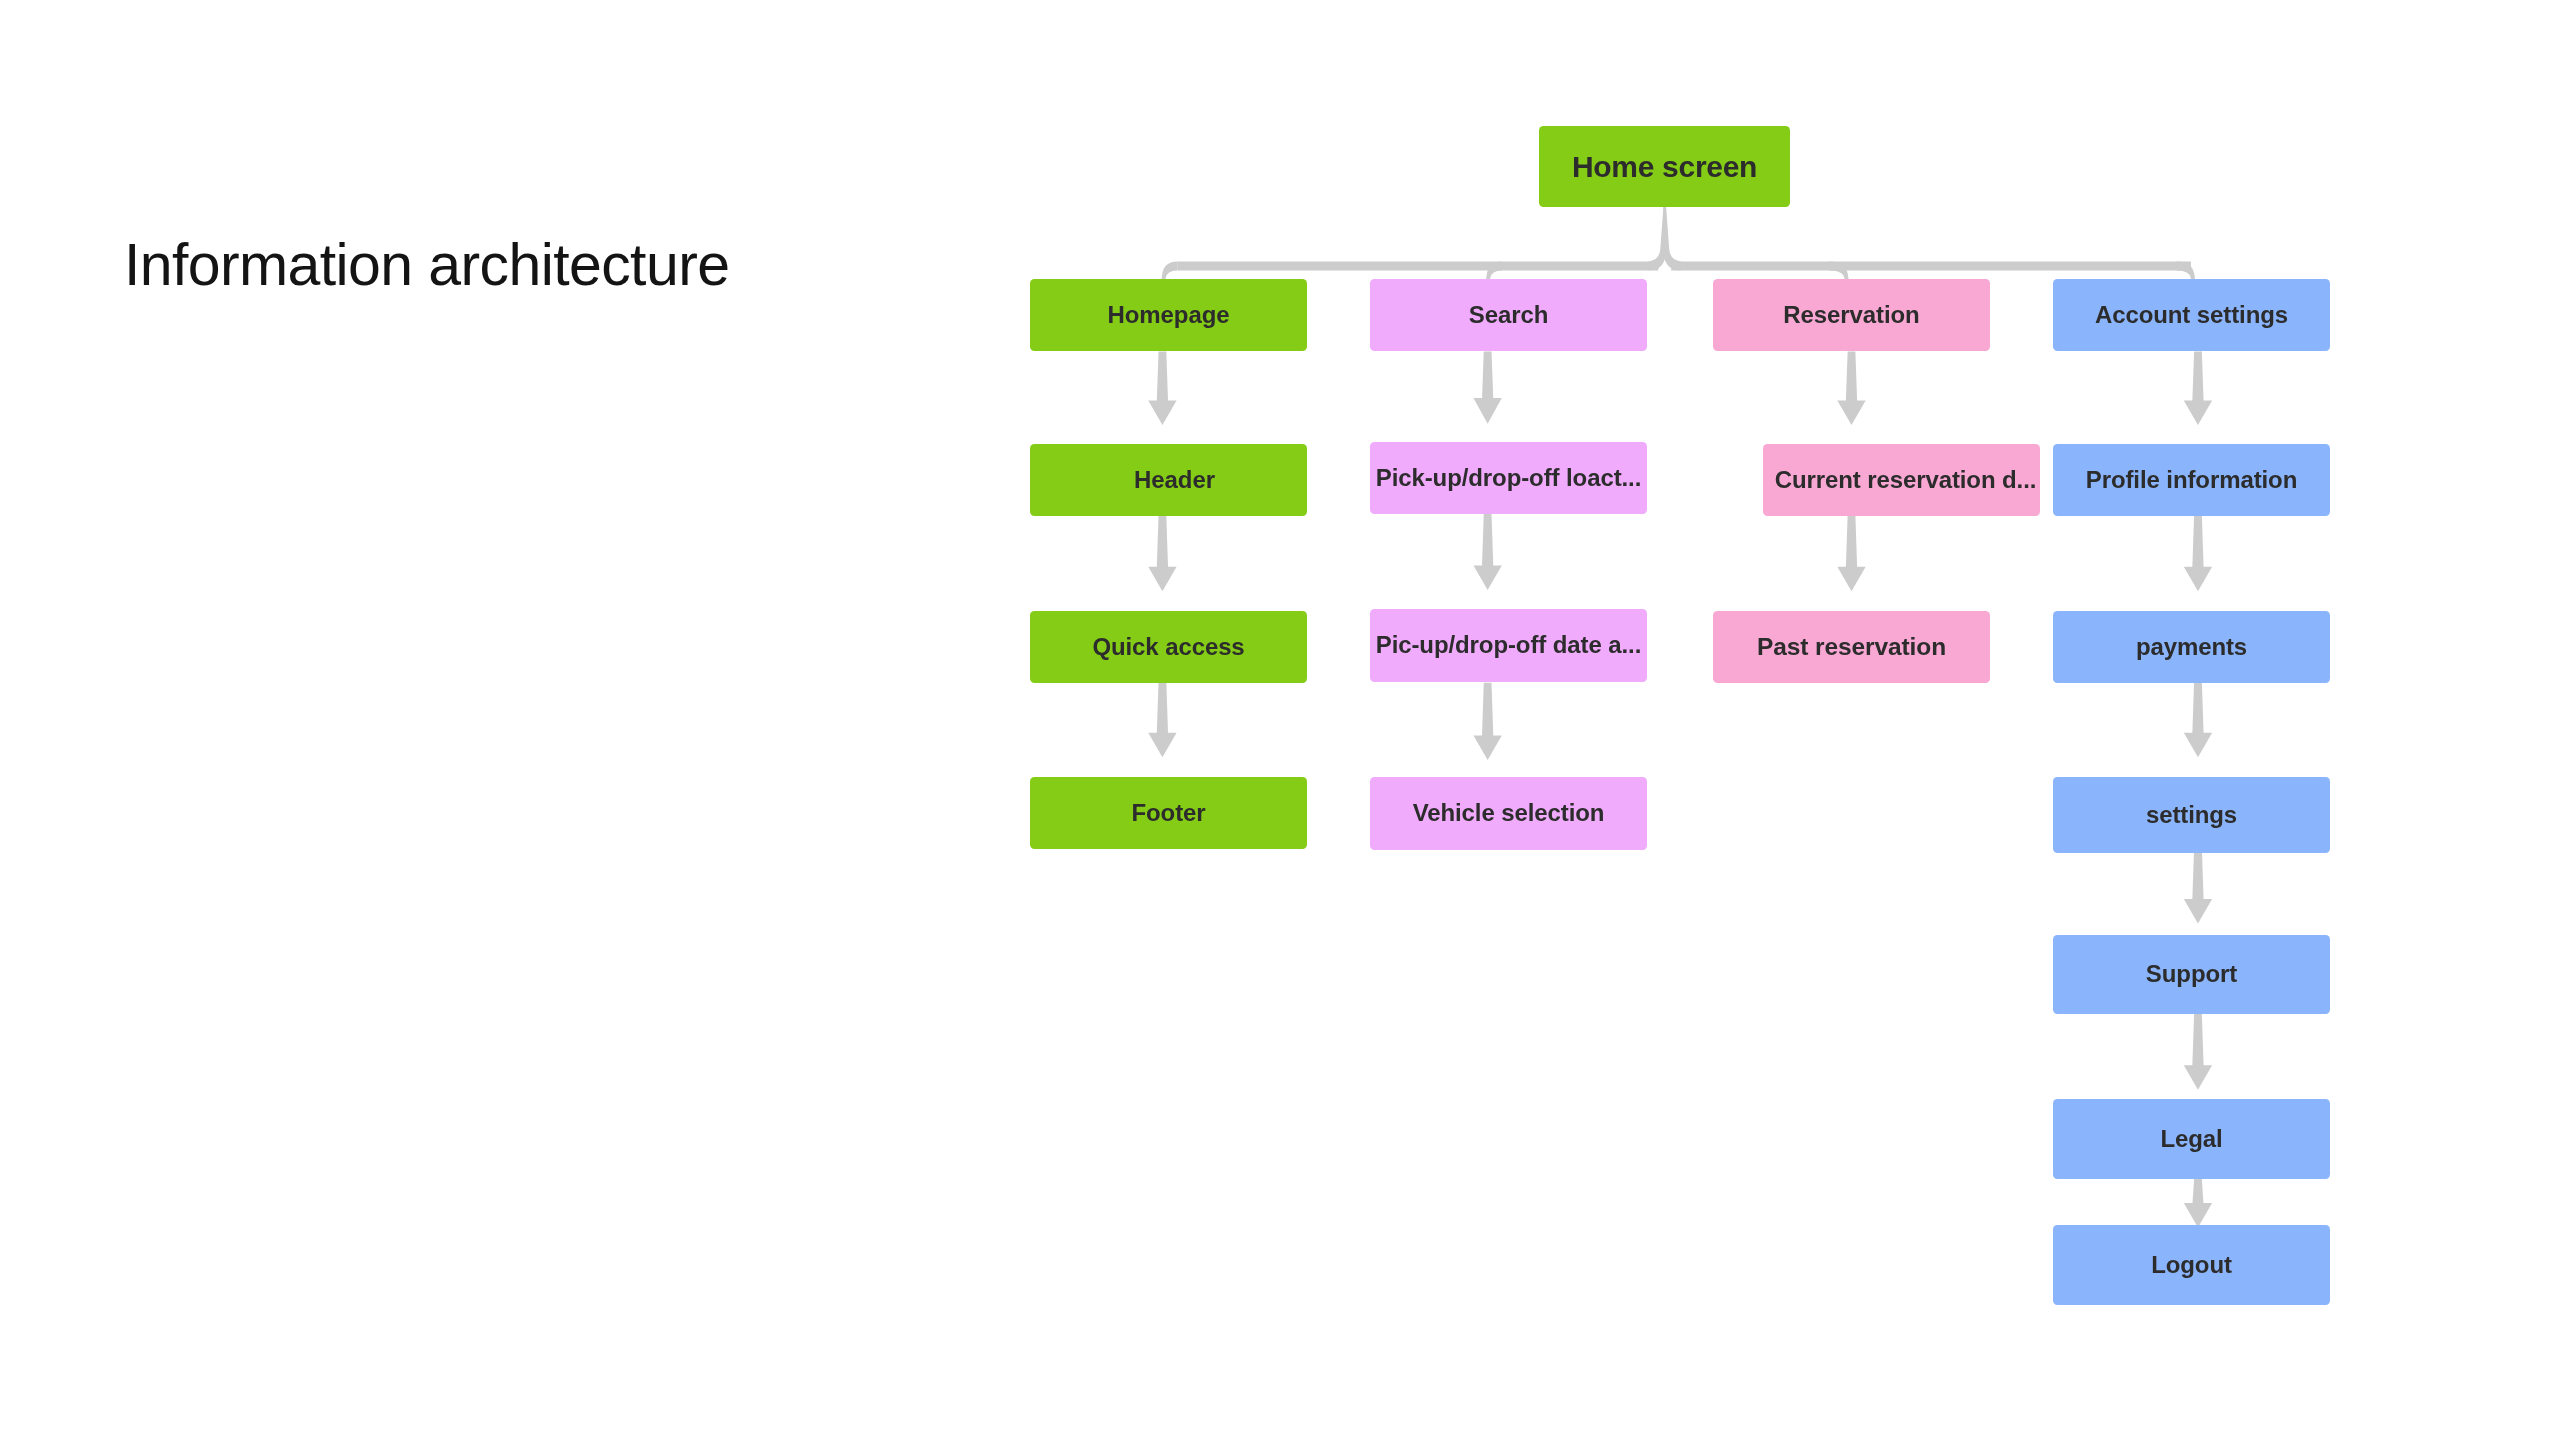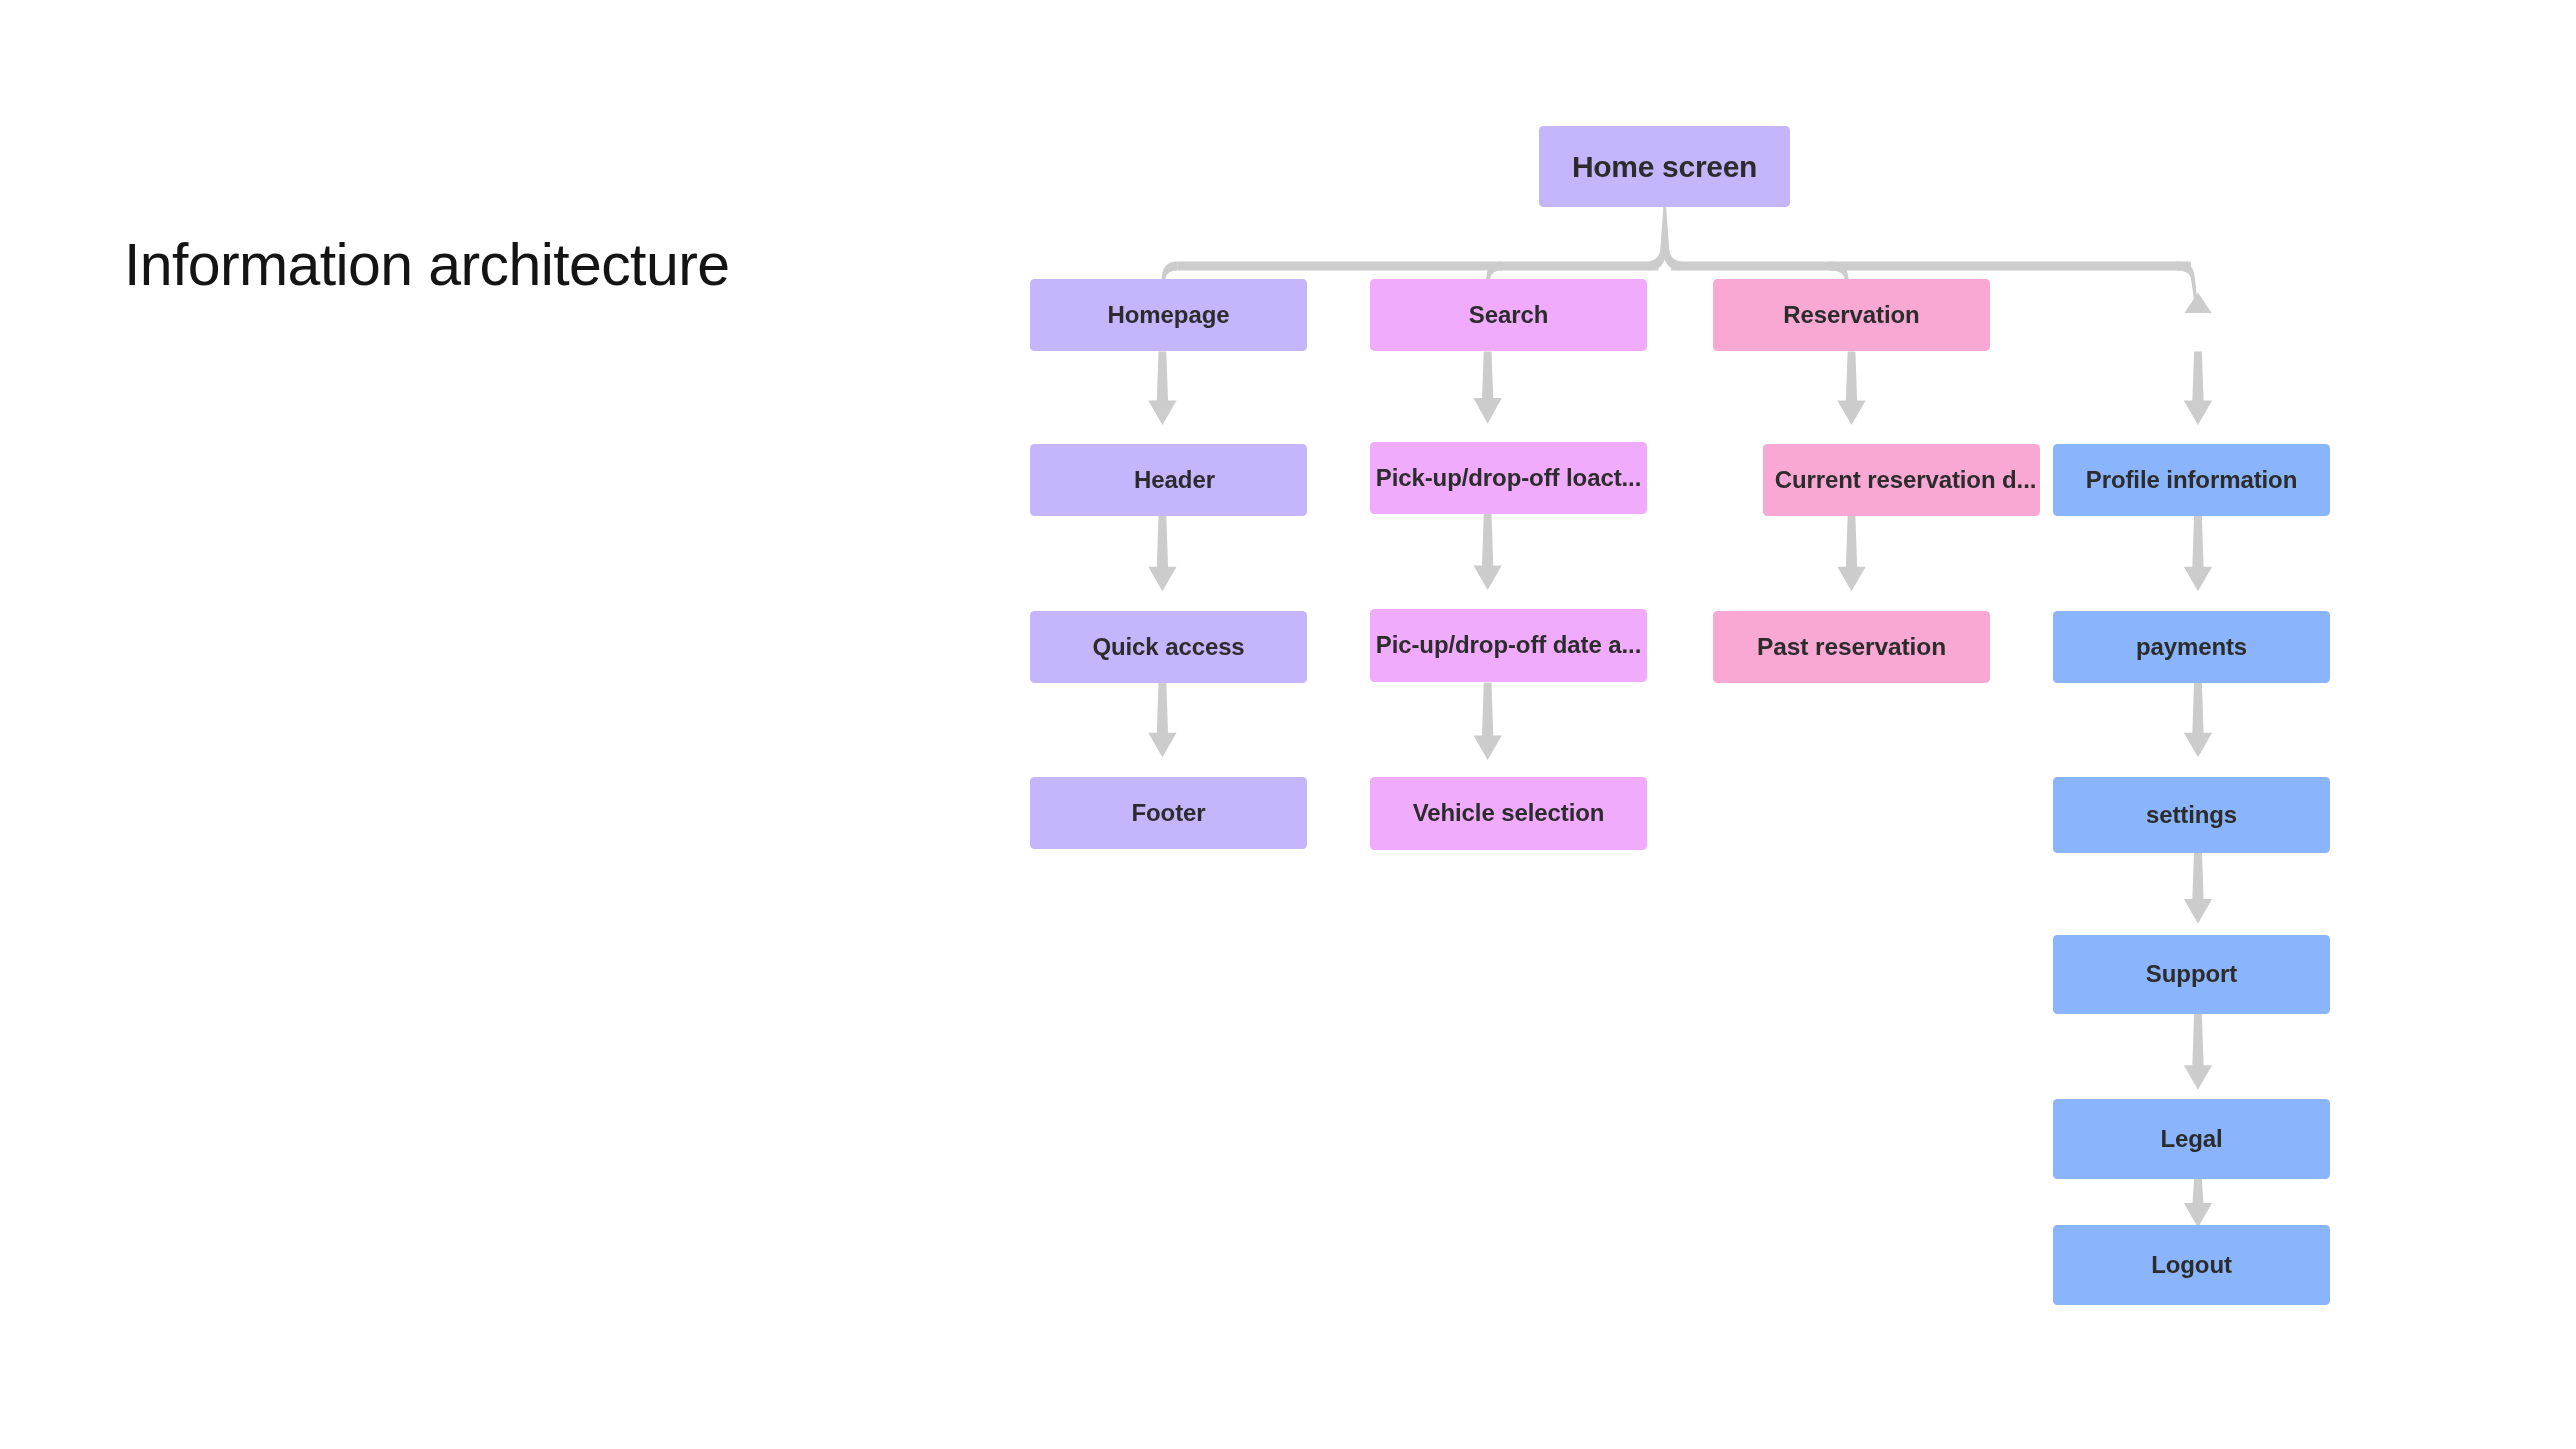--- a/index.html
+++ b/index.html
@@ -42,21 +42,21 @@
     overflow:hidden;
     text-align:center;
     line-height:1.1;
   }
   .node.root{
     font-size:30px;
     letter-spacing:-0.3px;
   }
   .node.regular{font-weight:700;font-size:24.5px;}
 
-  .c-yellow{background:#c4b5fd;}
+  .c-yellow{background:#84cc16;}
   .c-green {background:#f0abfc;}
   .c-purple{background:#f9a8d4;}
   .c-blue  {background:#8AB4FB;}
 </style>
 </head>
 <body>
 
 <div id="canvas">
 
   <div class="page-title">Information architecture</div>
@@ -188,20 +188,21 @@
 
   <div class="node c-green" style="left:1370px;top:279px;width:277px;height:72px;">Search</div>
   <div class="node c-green" style="left:1370px;top:442px;width:277px;height:72px;">Pick-up/drop-off loact...</div>
   <div class="node c-green" style="left:1370px;top:609px;width:277px;height:73px;">Pic-up/drop-off date a...</div>
   <div class="node c-green" style="left:1370px;top:777px;width:277px;height:73px;">Vehicle selection</div>
 
   <div class="node c-purple" style="left:1713px;top:279px;width:277px;height:72px;">Reservation</div>
   <div class="node c-purple" style="left:1763px;top:444px;width:277px;height:72px;padding-left:8px;">Current reservation d...</div>
   <div class="node c-purple regular" style="left:1713px;top:611px;width:277px;height:72px;">Past reservation</div>
 
+  <div class="node c-blue" style="left:2053px;top:279px;width:277px;height:72px;">Account settings</div>
   <div class="node c-blue" style="left:2053px;top:444px;width:277px;height:72px;">Profile information</div>
   <div class="node c-blue" style="left:2053px;top:611px;width:277px;height:72px;">payments</div>
   <div class="node c-blue" style="left:2053px;top:777px;width:277px;height:76px;">settings</div>
   <div class="node c-blue" style="left:2053px;top:935px;width:277px;height:79px;">Support</div>
   <div class="node c-blue" style="left:2053px;top:1099px;width:277px;height:80px;">Legal</div>
   <div class="node c-blue" style="left:2053px;top:1225px;width:277px;height:80px;">Logout</div>
 
 </div>
 
 

